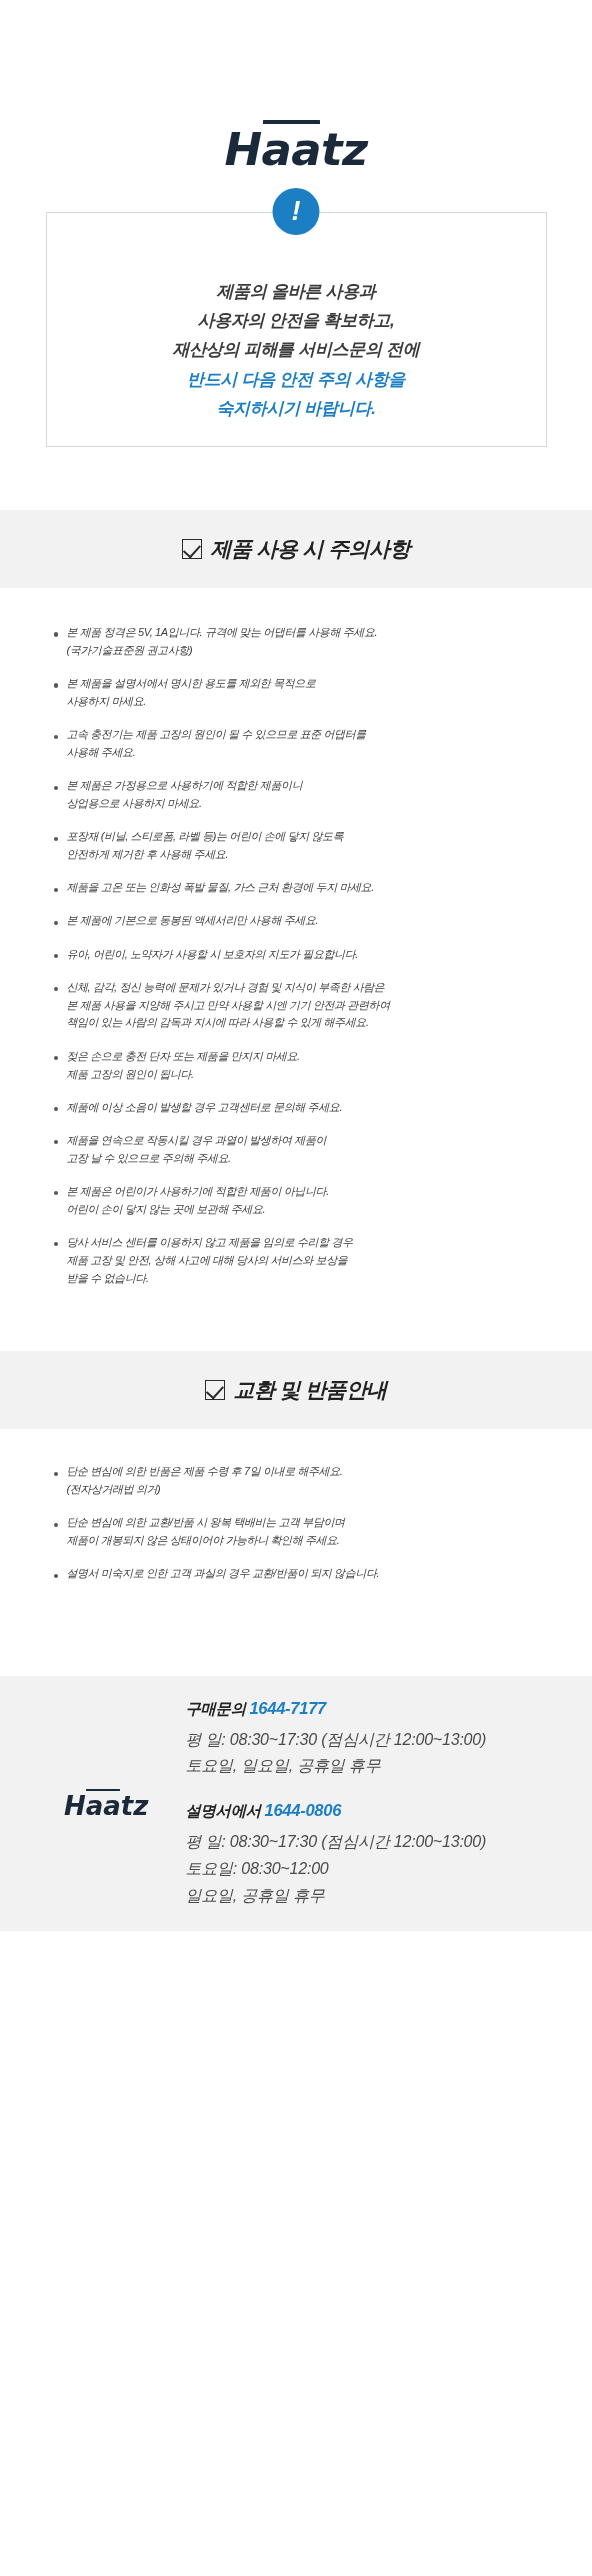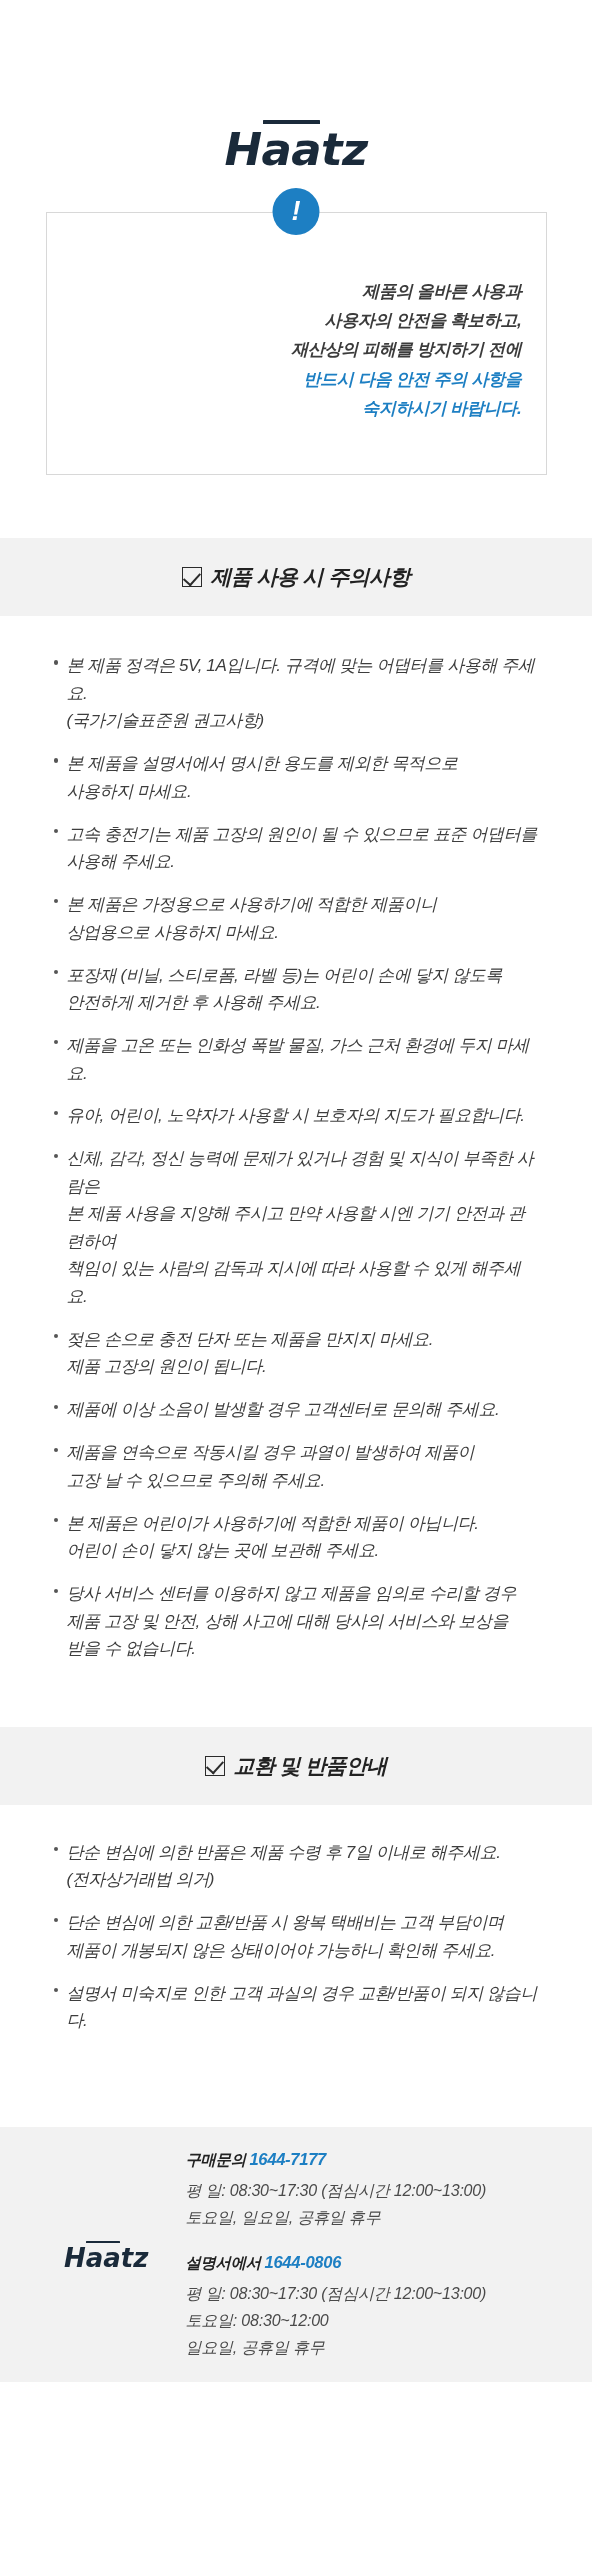--- a/index.html
+++ b/index.html
@@ -54,22 +54,22 @@
 
   
   .notice-wrap {
     margin: 40px auto 0;
     width: 501px;
     position: relative;
   }
   .notice-box {
     border: 0.6px solid #d8d8d8;
     background: #ffffff;
-    padding: 64px 24px 51px;
-    text-align: right;
+    padding: 64px 24px 23px;
+    text-align: center;
   }
   .excl-badge {
     position: absolute;
     top: -24px;
     left: 50%;
     transform: translateX(-50%);
     width: 47px;
     height: 47px;
     border-radius: 50%;
     background: #1d7fc3;
@@ -145,21 +145,21 @@
   }
   .bullet {
     flex: none;
     width: 4.1px;
     height: 4.1px;
     border-radius: 50%;
     background: #555555;
     margin: 8.3px 8.3px 0 0;
   }
   .item-text {
-    font-size: 17px;
+    font-size: 11px;
     line-height: 1.62;
     color: #3d3d3d;
     letter-spacing: -0.4px;
     white-space: pre-line;
   }
 
   
   .footer {
     margin-top: 41px;
     background: #f2f2f2;
@@ -225,21 +225,21 @@
     <div class="logo">
       <span>H</span><span class="aa-wrap"><span class="aa-bar"></span><span>aa</span></span><span>tz</span>
     </div>
   </div>
 
   <div class="notice-wrap">
     <div class="excl-badge">!</div>
     <div class="notice-box">
       <div class="notice-line">제품의 올바른 사용과</div>
       <div class="notice-line">사용자의 안전을 확보하고,</div>
-      <div class="notice-line">재산상의 피해를 방지하기 전에</div>
+      <div class="notice-line">재산상의 피해를 서비스문의 전에</div>
       <div class="notice-line hl">반드시 다음 안전 주의 사항을</div>
       <div class="notice-line hl">숙지하시기 바랍니다.</div>
     </div>
   </div>
 
   <div class="section-head">
     <span class="check-icon"></span>
     <span class="section-title">제품 사용 시 주의사항</span>
   </div>
 
@@ -265,20 +265,24 @@
 상업용으로 사용하지 마세요.</span>
       </div>
     <div class="list-item">
         <span class="bullet"></span>
         <span class="item-text">포장재 (비닐, 스티로폼, 라벨 등)는 어린이 손에 닿지 않도록
 안전하게 제거한 후 사용해 주세요.</span>
       </div>
     <div class="list-item">
         <span class="bullet"></span>
         <span class="item-text">제품을 고온 또는 인화성 폭발 물질, 가스 근처 환경에 두지 마세요.</span>
+      </div>
+    <div class="list-item">
+        <span class="bullet"></span>
+        <span class="item-text">본 제품에 기본으로 동봉된 액세서리만 사용해 주세요.</span>
       </div>
     <div class="list-item">
         <span class="bullet"></span>
         <span class="item-text">유아, 어린이, 노약자가 사용할 시 보호자의 지도가 필요합니다.</span>
       </div>
     <div class="list-item">
         <span class="bullet"></span>
         <span class="item-text">신체, 감각, 정신 능력에 문제가 있거나 경험 및 지식이 부족한 사람은
 본 제품 사용을 지양해 주시고 만약 사용할 시엔 기기 안전과 관련하여
 책임이 있는 사람의 감독과 지시에 따라 사용할 수 있게 해주세요.</span>

